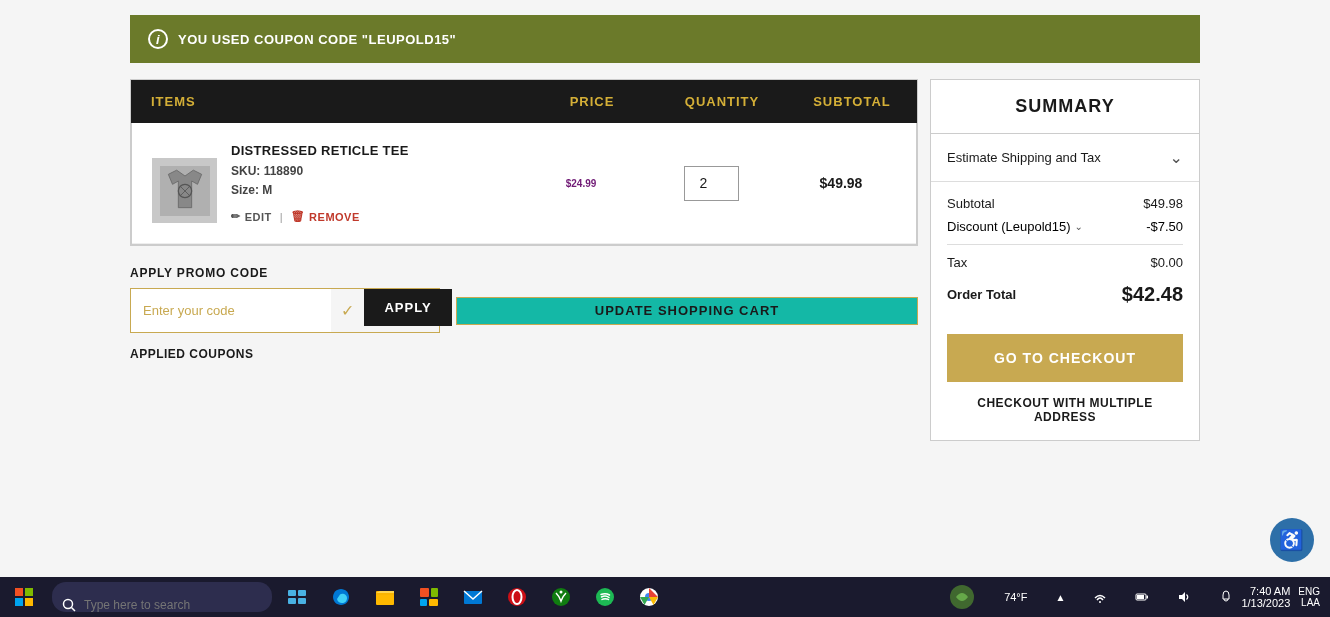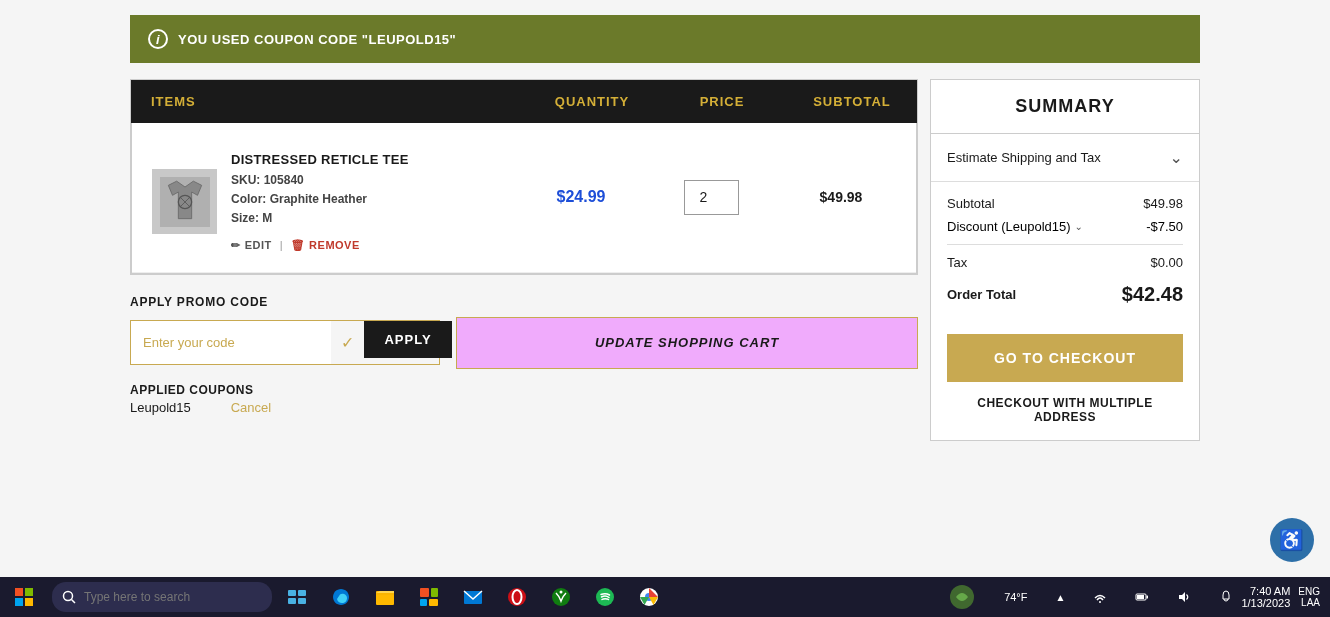--- a/index.html
+++ b/index.html
@@ -95,24 +95,23 @@
     .cart-item {
       display: grid;
       grid-template-columns: 1fr 130px 130px 130px;
       padding: 20px 10px;
       align-items: center;
       border-bottom: 1px solid #eee;
     }
 
     .item-details {
       display: flex;
-      align-items: center;
+      align-items: flex-end;
       gap: 14px;
       padding-left: 10px;
-      margin-top: 9px;
     }
 
     .item-image {
       width: 65px;
       height: 65px;
       background: #c8c8c8;
       flex-shrink: 0;
       display: flex;
       align-items: center;
       justify-content: center;
@@ -172,23 +171,23 @@
       font-size: 11px;
     }
 
     .action-divider {
       color: #999;
       font-size: 11px;
     }
 
     .item-price {
       text-align: center;
-      font-size: 16px;
+      font-size: 10px;
       font-weight: 600;
-      color: #1d4ed8;
+      color: #701a75;
     }
 
     .item-quantity {
       text-align: center;
     }
 
     .quantity-input {
       width: 55px;
       height: 35px;
       border: 1px solid #999;
@@ -260,30 +259,29 @@
       font-size: 13px;
       font-weight: 700;
       letter-spacing: 1px;
       cursor: pointer;
       height: 37px;
       width: 100px;
     }
 
     .update-cart-btn {
       border: 1px solid #c8a951;
-      background: #f0abfc;
-      color: #1a1a1a;
-      height: 52px;
+      background: #14b8a6;
+      color: #1a1a1a;
+      height: 28px;
       padding: 0 28px;
       font-size: 13px;
       font-weight: 700;
       letter-spacing: 1px;
       cursor: pointer;
       flex: 1;
-      font-style: italic;
     }
 
     
     .applied-coupons {
       margin-top: 14px;
     }
 
     .applied-coupons-label {
       font-size: 12px;
       font-weight: 700;
@@ -437,21 +435,21 @@
       align-items: center;
       justify-content: center;
     }
 
     .search-bar {
       background: #2d2d4e;
       height: 30px;
       width: 220px;
       border-radius: 14px;
       display: flex;
-      align-items: center;
+      align-items: flex-end;
       padding: 0 10px;
       gap: 8px;
     }
 
     .search-bar input {
       background: none;
       border: none;
       outline: none;
       color: white;
       font-size: 12px;
@@ -538,44 +536,41 @@
     <div class="info-icon">i</div>
     <span>YOU USED COUPON CODE "LEUPOLD15"</span>
   </div>
 
   <div class="cart-layout">
     <div class="cart-left">
 
       <div class="cart-table">
         <div class="cart-table-header">
           <div>ITEMS</div>
+          <div>PRICE</div>
           <div>QUANTITY</div>
-          <div>PRICE</div>
           <div>SUBTOTAL</div>
         </div>
         <div class="cart-table-body">
           <div class="cart-item">
 
             <div class="item-details">
               <div class="item-image">
                 <svg class="tshirt-icon" viewBox="0 0 60 60" xmlns="http://www.w3.org/2000/svg">
                   <rect width="60" height="60" fill="#b0b0b0"></rect>
                   <polygon points="10,10 20,5 30,12 40,5 50,10 45,22 38,18 38,50 22,50 22,18 15,22" fill="#888" stroke="#666" stroke-width="1"></polygon>
                   <circle cx="30" cy="30" r="8" fill="none" stroke="#555" stroke-width="1.5"></circle>
                   <line x1="24" y1="24" x2="36" y2="36" stroke="#555" stroke-width="1"></line>
                   <line x1="36" y1="24" x2="24" y2="36" stroke="#555" stroke-width="1"></line>
                 </svg>
               </div>
               <div class="item-info">
                 <div class="item-name">DISTRESSED RETICLE TEE</div>
                 <div class="item-meta">
-                  <span>SKU:</span> <span>105840</span>
-                </div>
-                <div class="item-meta">
-                  <span>Color:</span> <span>Graphite Heather</span>
+                  <span>SKU:</span> <span>118890</span>
                 </div>
                 <div class="item-meta">
                   <span>Size:</span> <span>M</span>
                 </div>
                 <div class="item-actions">
                   <button class="item-action-btn">
                     <span class="edit-icon">✏</span>
                     <span>EDIT</span>
                   </button>
                   <span class="action-divider">|</span>
@@ -605,24 +600,20 @@
             <input type="text" class="promo-input" placeholder="Enter your code" style="">
             <span class="promo-check">✓</span>
             <button class="promo-apply-btn">APPLY</button>
           </div>
           <button class="update-cart-btn">UPDATE SHOPPING CART</button>
         </div>
       </div>
 
       <div class="applied-coupons">
         <div class="applied-coupons-label">APPLIED COUPONS</div>
-        <div class="applied-coupons-row">
-          <span class="coupon-code-applied">Leupold15</span>
-          <button class="coupon-cancel-btn">Cancel</button>
-        </div>
       </div>
     </div>
 
     <div class="cart-right">
       <div class="summary-panel">
         <div class="summary-title">SUMMARY</div>
         <div class="summary-shipping">
           <span>Estimate Shipping and Tax</span>
           <span class="chevron">⌄</span>
         </div>

